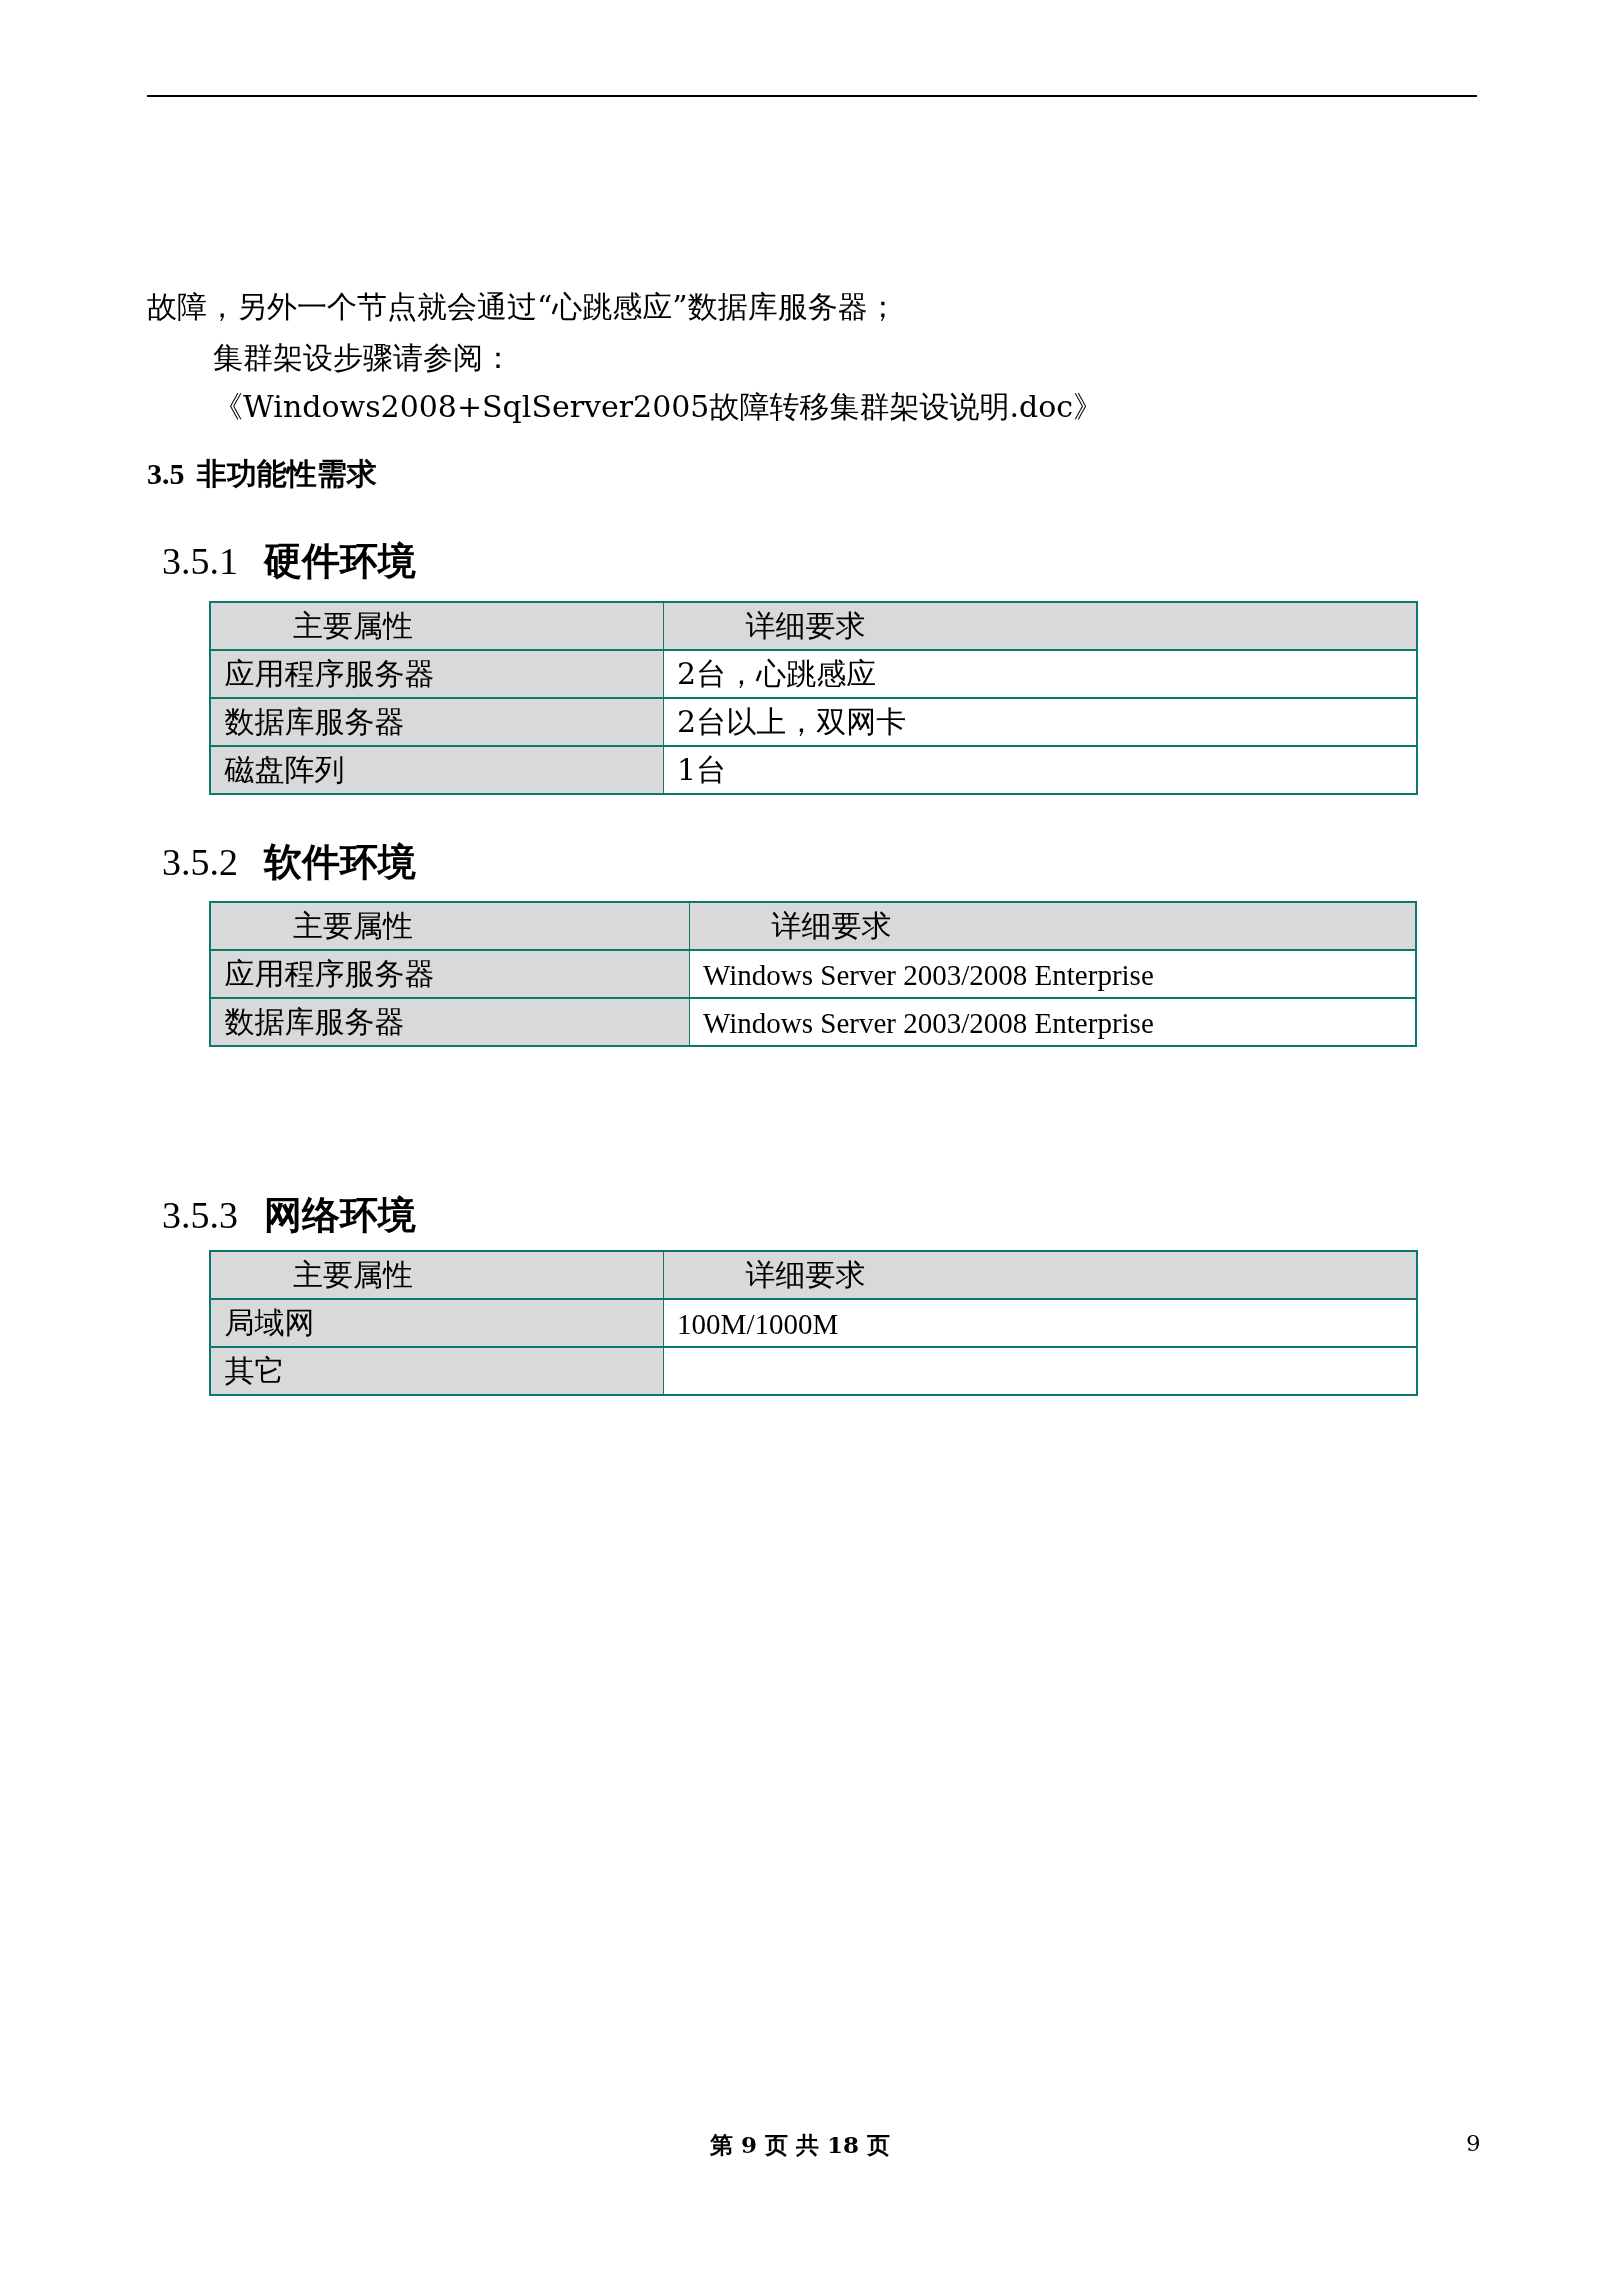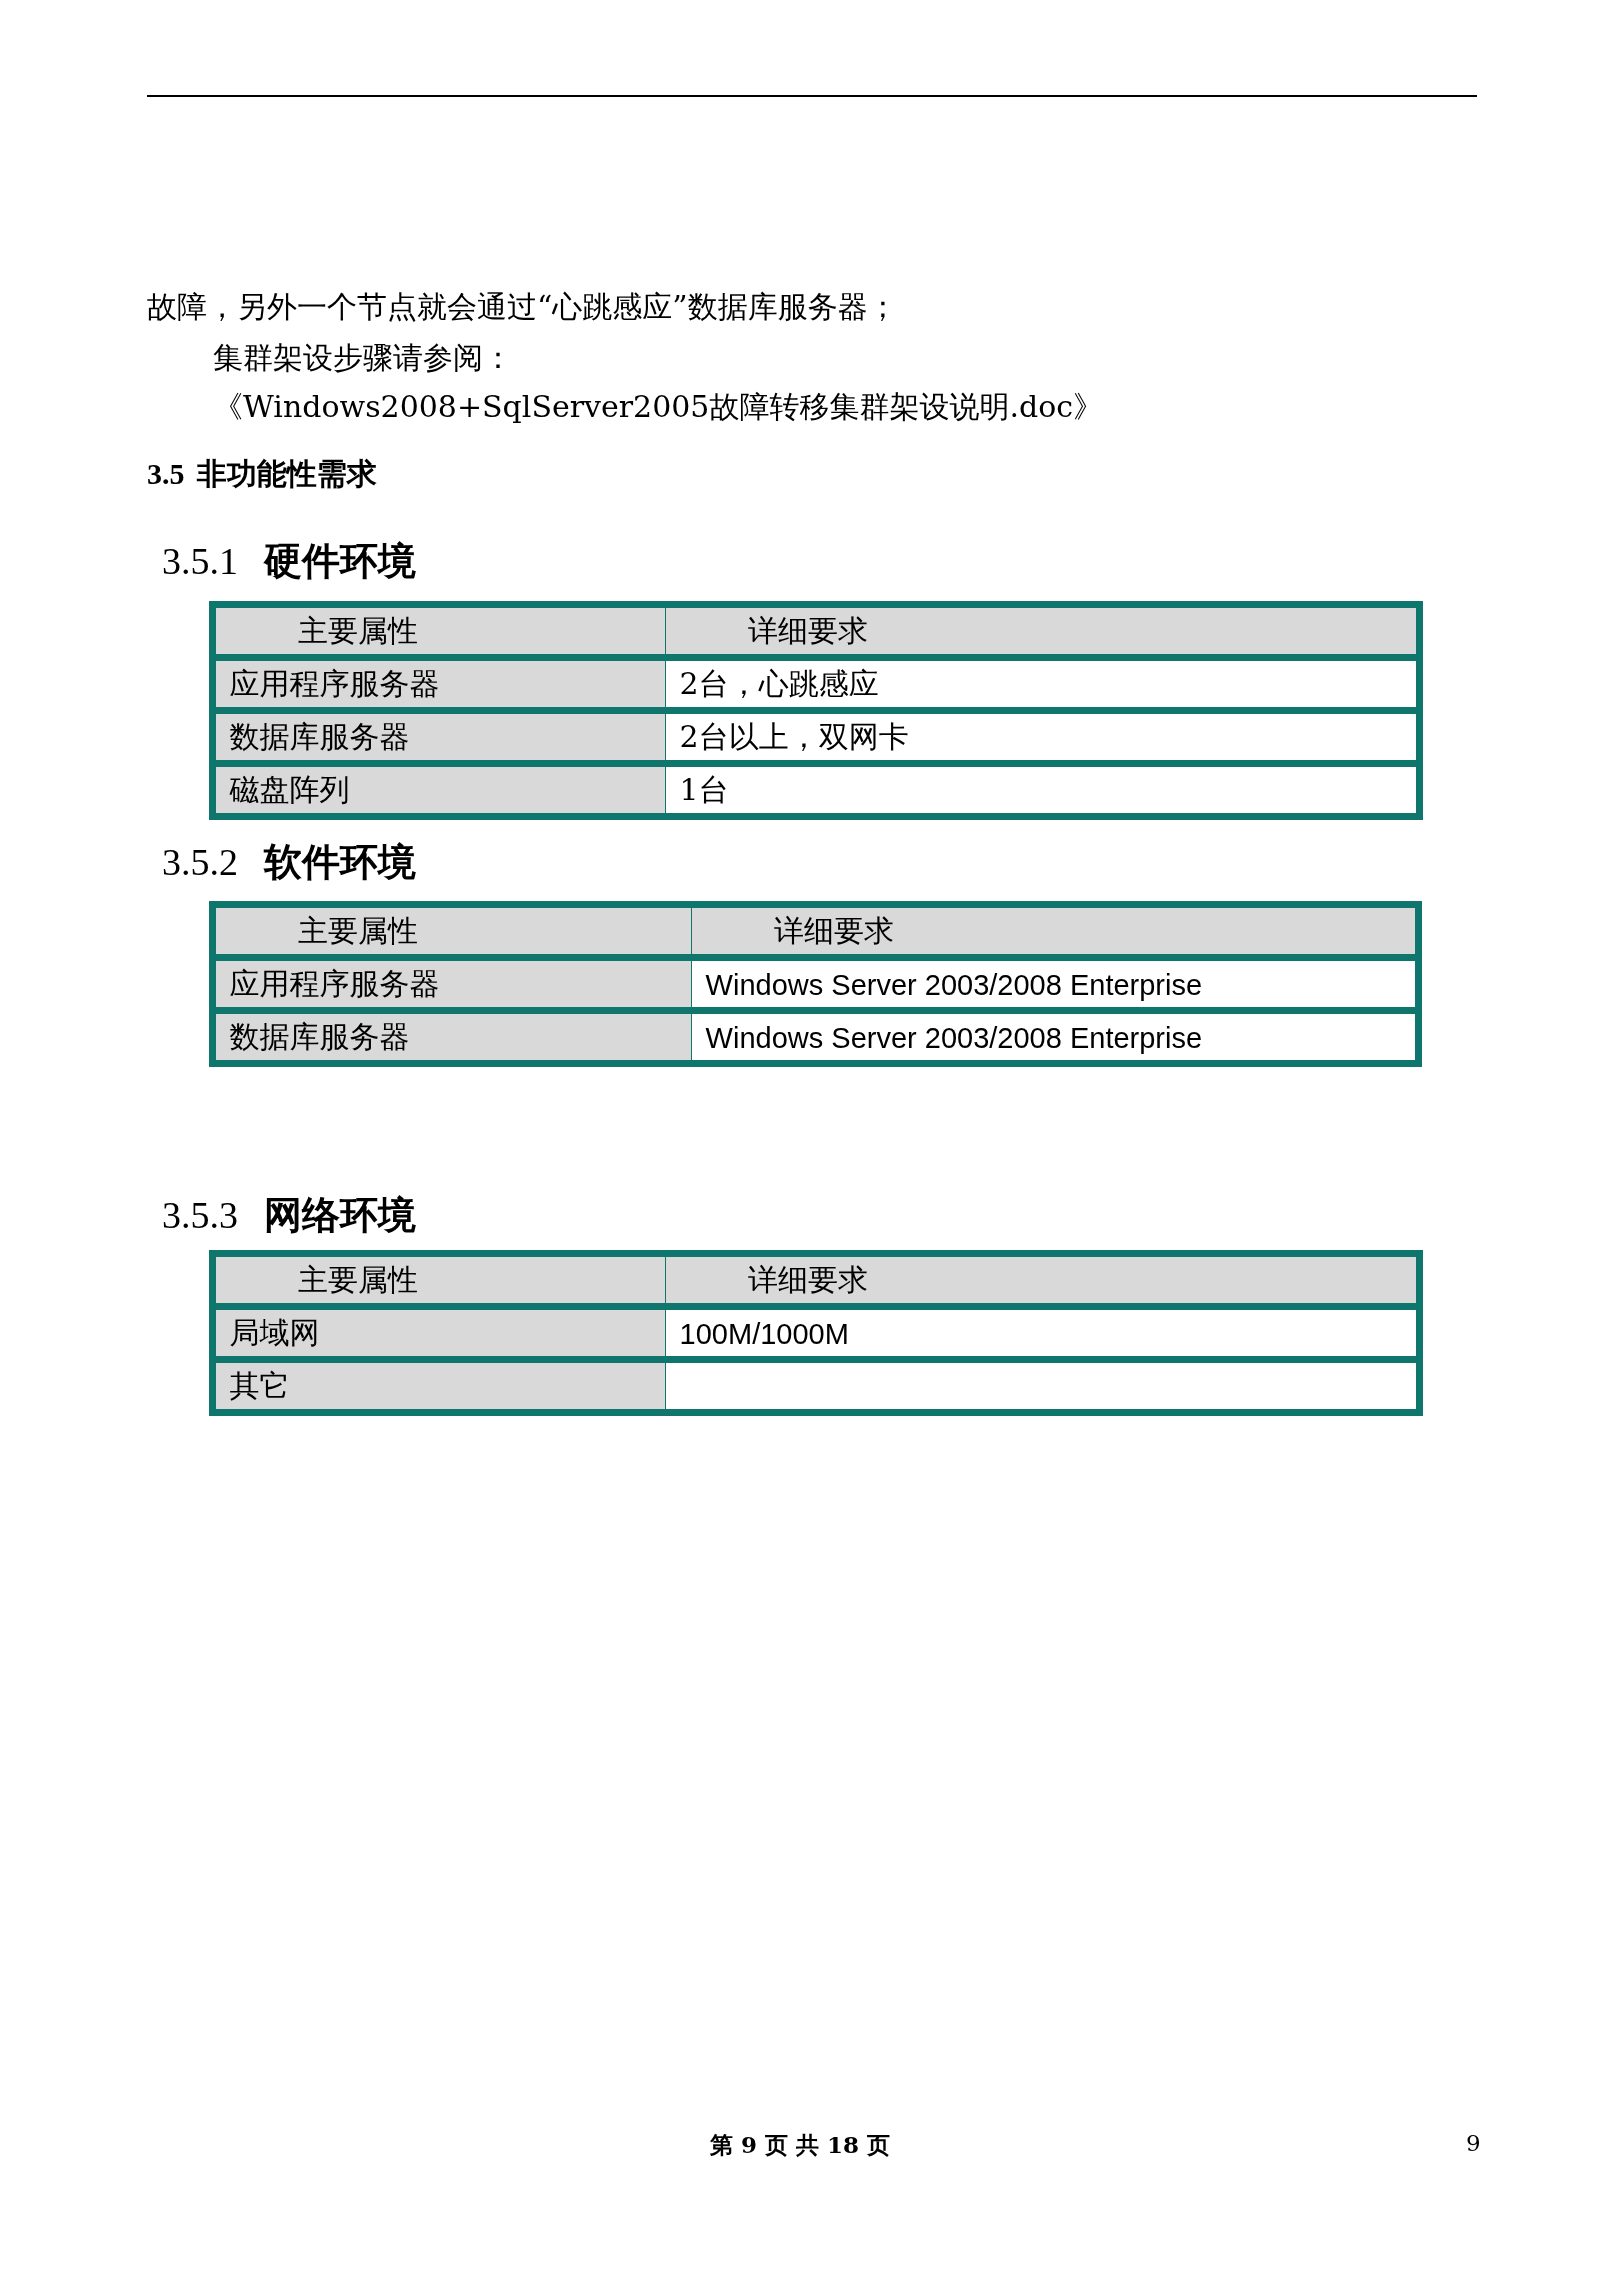--- a/index.html
+++ b/index.html
@@ -1,27 +1,27 @@
 <!DOCTYPE html>
 <html style="font-size:11px"><head>
 <meta charset="utf-8">
 <style>
   html, body { margin: 0; padding: 0; background: #ffffff; }
   body { width: 1623px; height: 2295px; position: relative; overflow: hidden;
          font-family: "DejaVu Serif", "Liberation Serif", serif; color: #000; }
   .abs { position: absolute; white-space: nowrap; }
   .header-rule { position: absolute; left: 147px; top: 95px; width: 1330px; height: 2px; background: #000; }
   .body-text { font-size: 30px; line-height: 41px; }
-  .mono { font-family: Liberation Sans, sans-serif; font-size: 29px; text-align: right; }
+  .mono { font-family: Liberation Serif, serif; font-size: 29px; text-align: right; }
   .h2 { font-size: 30px; font-weight: bold; }
   .h2 .num { font-family: "Liberation Serif", serif; font-weight: bold; margin-right: 12.3px; }
   .h3 { font-size: 38px; font-weight: bold; }
   .h3 .num { font-family: "Liberation Serif", serif; font-weight: normal; display: inline-block; width: 102px; }
   table.spec { position: absolute; border-collapse: collapse; table-layout: fixed; }
-  table.spec td { border: 7px solid #0f766e; height: 46px; padding: 0 0 0 13.6px; font-size: 30px;
+  table.spec td { border: 2px solid #0f766e; height: 46px; padding: 0 0 0 13.6px; font-size: 30px;
                   vertical-align: middle; white-space: nowrap; }
   table.spec td.c1 { background: #d9d9d9; border-right-width: 1.4px; }
   table.spec td.c2 { background: #ffffff; border-left-width: 1.4px; }
   table.spec tr.head td { background: #d9d9d9; }
   table.spec tr.head td.c1 { padding-left: 82px; }
   table.spec tr.head td.c2 { padding-left: 82px; }
   table.spec td .mono { font-size: 29px; }
   .footer { font-size: 23px; font-weight: bold; }
   .footer-page { font-size: 23px; }
 </style>

